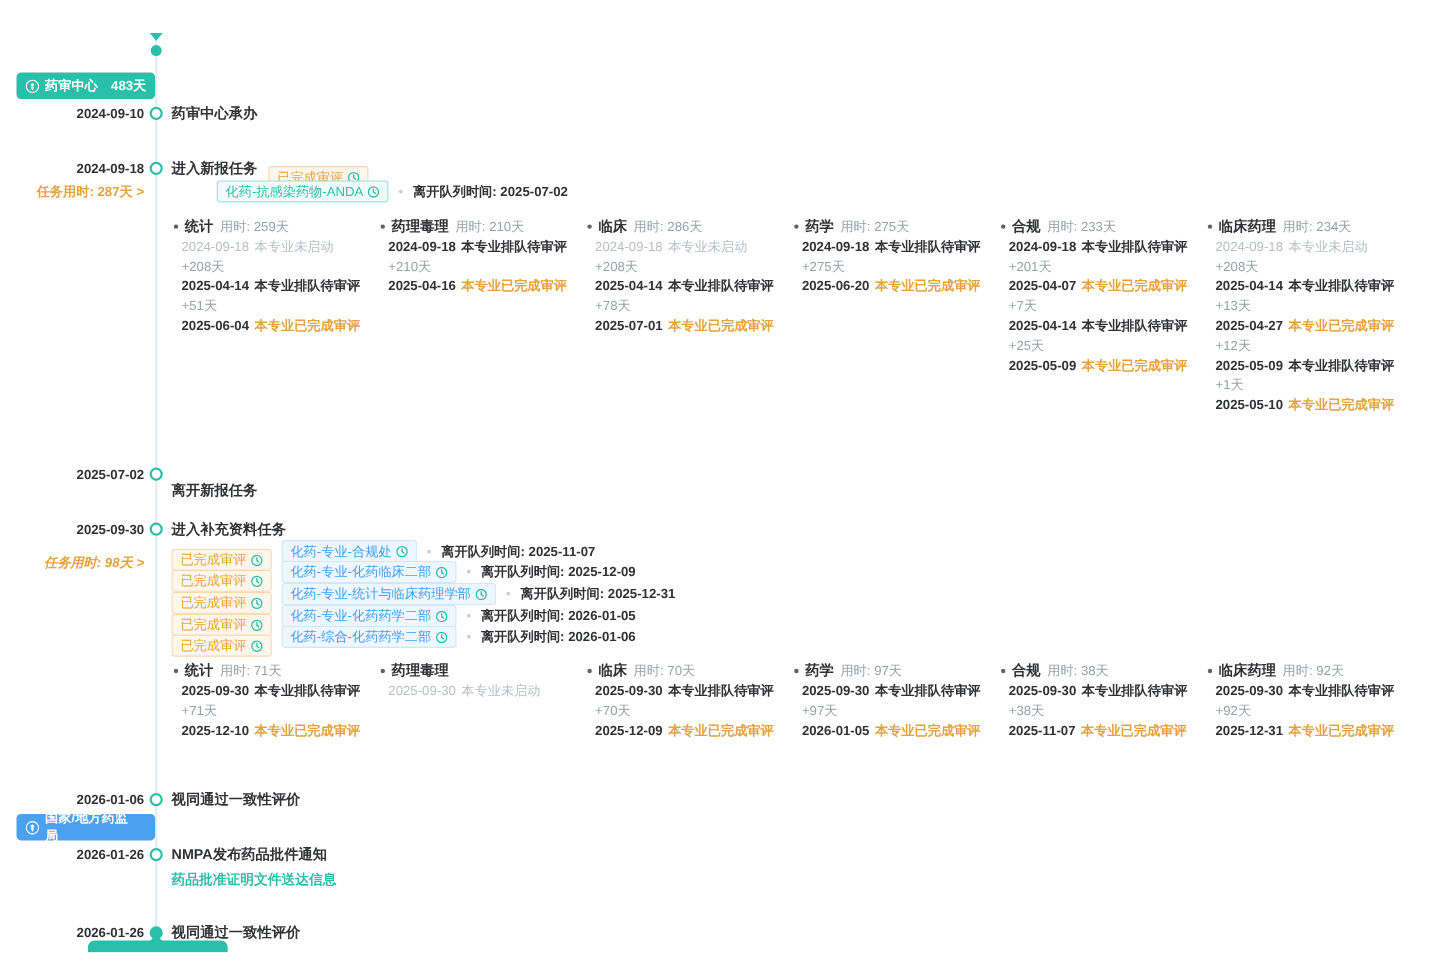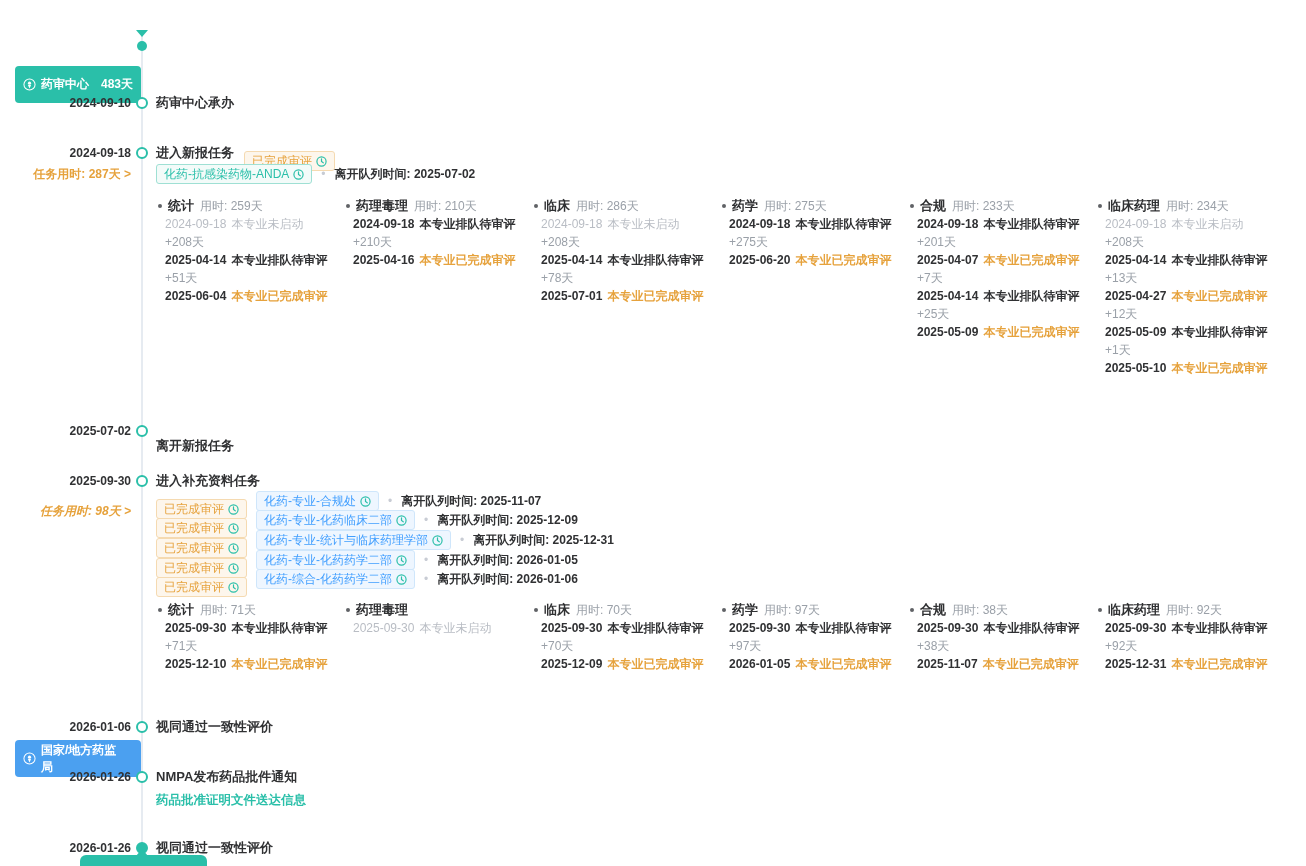--- a/index.html
+++ b/index.html
@@ -27,21 +27,21 @@
     display:flex;align-items:center;gap:8px;padding-left:14px;box-sizing:border-box;}
   .header .title{color:#fff;font-size:13px;font-weight:700;}
   .new-badge{background:var(--new-badge);color:#fff;font-size:11px;font-weight:700;
     padding:1px 5px;border-radius:2px;line-height:14px;}
 
   .timeline-line{position:absolute;left:141px;top:36px;bottom:0;width:2px;background:var(--line);}
   .tl-arrow{position:absolute;left:136px;top:30px;width:0;height:0;
     border-left:6px solid transparent;border-right:6px solid transparent;border-top:7px solid var(--teal);}
   .tl-start-dot{position:absolute;left:137px;top:41px;width:10px;height:10px;border-radius:50%;background:var(--teal);}
 
-  .org-badge{position:absolute;left:15px;height:37px;width:126px;border-radius:4px;
+  .org-badge{position:absolute;left:15px;height:24px;width:126px;border-radius:4px;
     display:flex;align-items:center;gap:5px;padding:0 8px;box-sizing:border-box;
     color:#fff;font-size:12px;font-weight:700;}
   .org-badge .days{margin-left:auto;}
 
   .ev-date{position:absolute;left:0;width:131px;text-align:right;
     font-size:12px;font-weight:600;color:var(--dark);line-height:20px;}
   .ev-circle{position:absolute;left:136px;width:8px;height:8px;border-radius:50%;
     background:#fff;border:2px solid var(--teal);}
   .ev-circle.filled{background:var(--teal);}
   .ev-title-row{position:absolute;left:156px;height:20px;display:flex;align-items:center;gap:10px;}
@@ -128,21 +128,21 @@
           <span>已完成审评</span>
           <span class="clock-icon">
             <svg width="11" height="11" viewBox="0 0 12 12">
               <circle cx="6" cy="6" r="5" fill="none" stroke="#2abfa9" stroke-width="1.3"></circle>
               <path d="M6 3.2V6l1.9 1.4" fill="none" stroke="#2abfa9" stroke-width="1.3" stroke-linecap="round"></path>
             </svg>
           </span>
         </span>
       </div>
       <div class="task-label" style="top: 167px;">任务用时: 287天 &gt;</div>
-      <div class="tag-row" style="top: 164px;">
+      <div class="tag-row" style="top: 164px; margin-left: 41px;">
         <span class="tag teal">
           <span>化药-抗感染药物-ANDA</span>
           <span class="clock-icon">
             <svg width="11" height="11" viewBox="0 0 12 12">
               <circle cx="6" cy="6" r="5" fill="none" stroke="#2abfa9" stroke-width="1.3"></circle>
               <path d="M6 3.2V6l1.9 1.4" fill="none" stroke="#2abfa9" stroke-width="1.3" stroke-linecap="round"></path>
             </svg>
           </span>
         </span>
         <span class="sep-dot">•</span>

